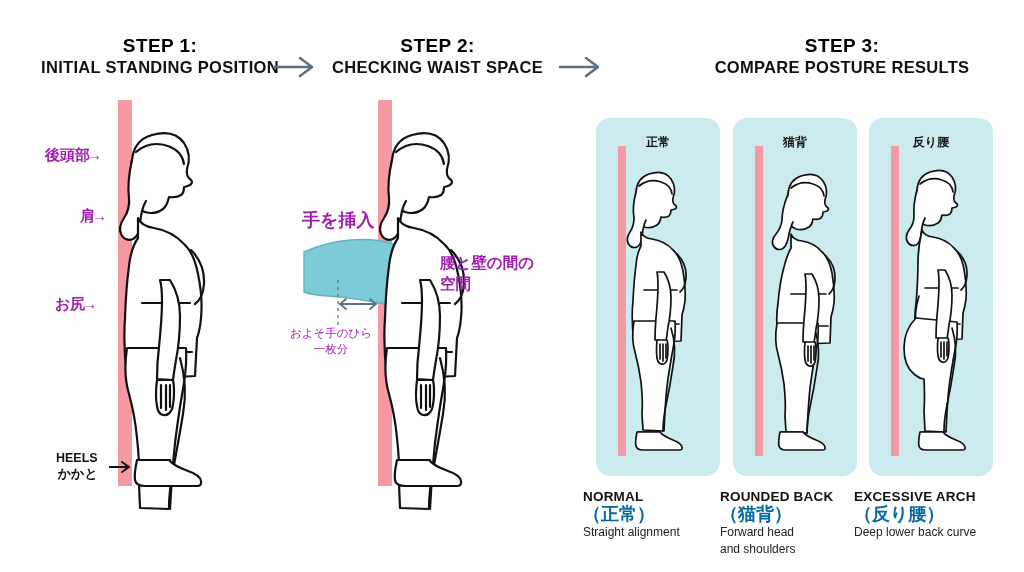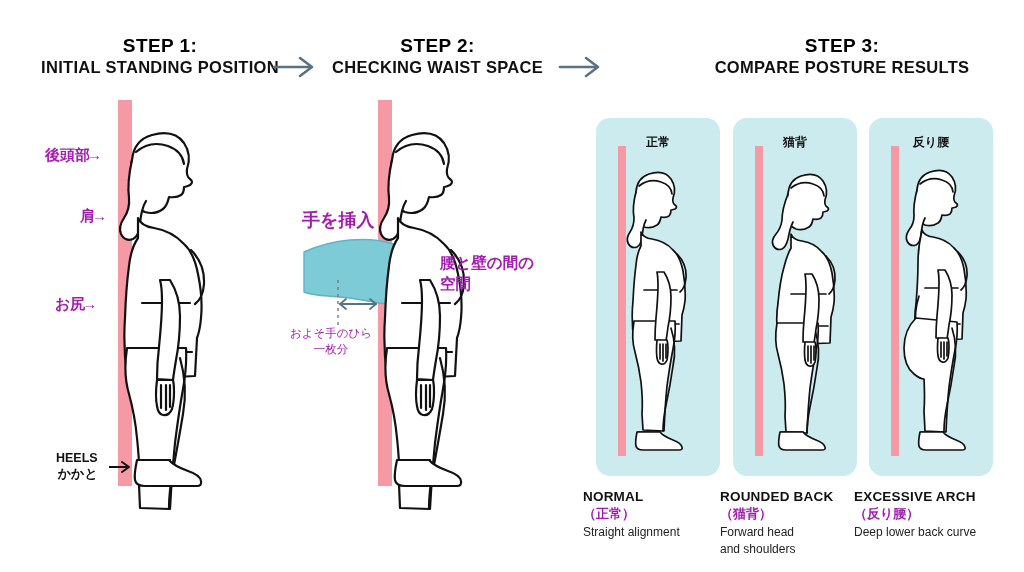--- a/index.html
+++ b/index.html
@@ -82,22 +82,22 @@
     position:absolute;top:16px;width:124px;text-align:center;
     font-family:"DejaVu Sans",sans-serif;font-weight:bold;
     font-size:12px;color:#111;
   }
   #ptitle0{left:8px;} #ptitle1{left:145px;} #ptitle2{left:281px;}
 
   .cap{position:absolute;top:370px;width:150px;text-align:left;}
   #cap0{left:-5px;} #cap1{left:132px;} #cap2{left:266px;}
   .cap .en{font-weight:bold;font-size:13.5px;line-height:17px;color:#111;letter-spacing:.2px;}
   .cap .jp{
-    font-family:"DejaVu Sans",sans-serif;font-weight:bold;font-size:13px;
-    line-height:18px;color:#a21caf;
+    font-family:"DejaVu Sans",sans-serif;font-weight:bold;font-size:18px;
+    line-height:18px;color:#0369a1;
   }
   .cap .sub{font-size:12px;line-height:15px;color:#222;font-weight:normal;padding-top:2px;}
   svg{display:block;overflow:visible;}
 </style>
 </head>
 <body>
 
 <div class="stage">
 
   <div class="step-head" id="head1">

